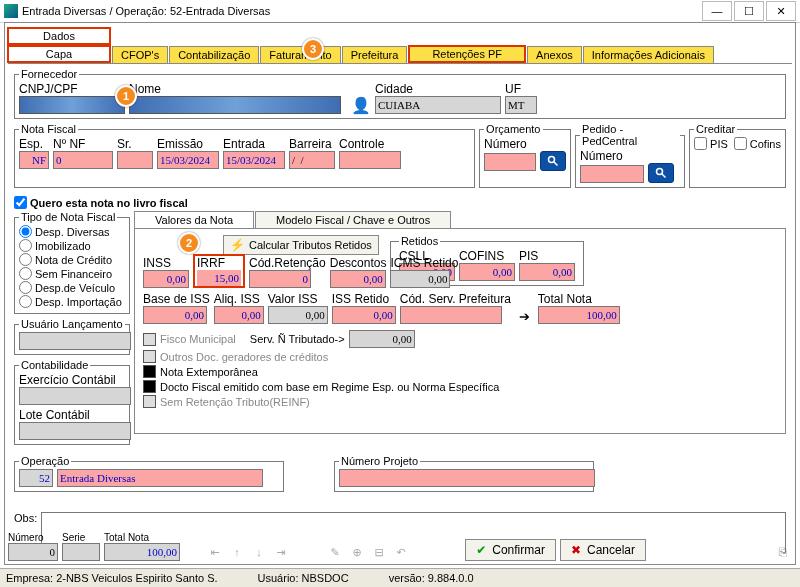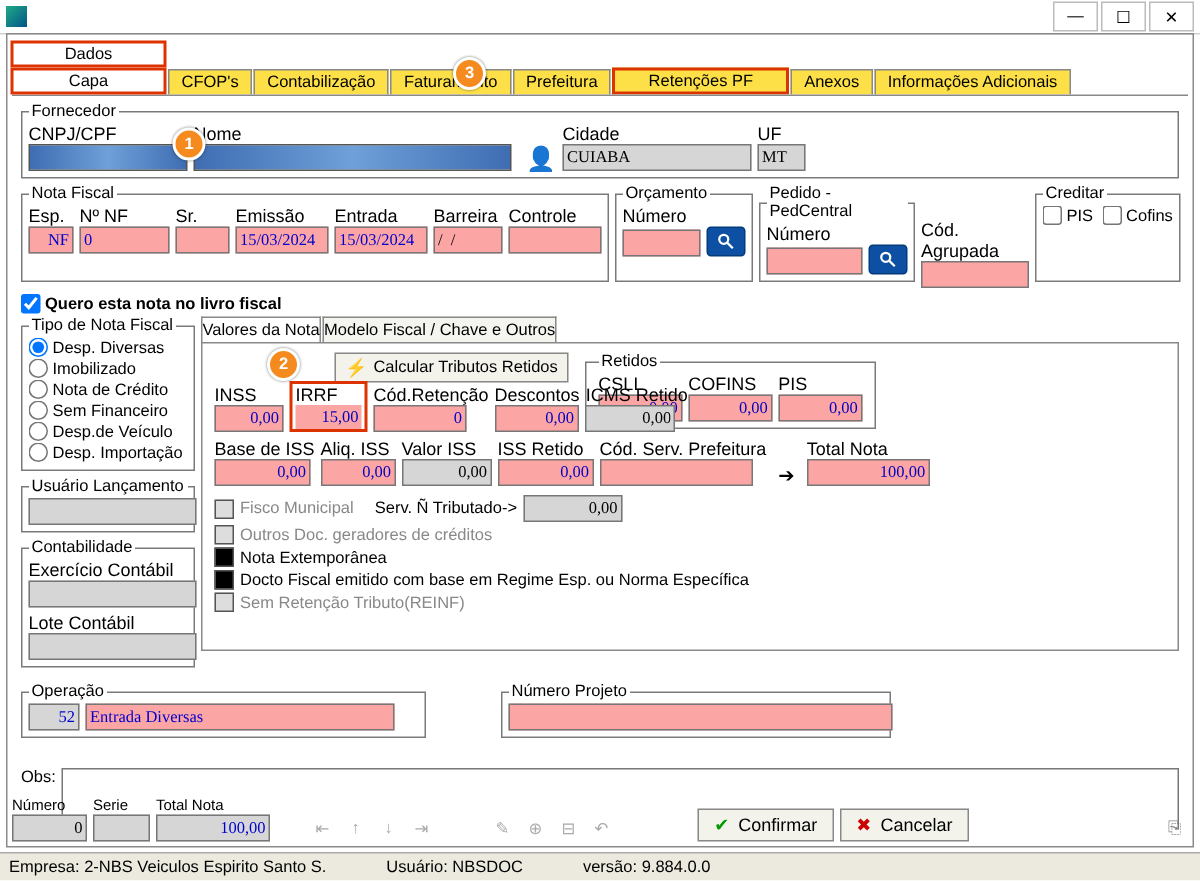--- a/index.html
+++ b/index.html
@@ -20,21 +20,21 @@
   .row{display:flex;gap:4px;align-items:flex-end}
   .col{display:flex;flex-direction:column}
   label.f{font-size:12px;color:#000}
   input[type=text],.txbox{height:16px;border:1px solid #777;background:#fca5a5;padding:0 2px;font:11px Tahoma}
   input[readonly],.txbox.ro{background:#d6d6d6}
   .blurbox{background:linear-gradient(90deg,#3f6db3,#6fa0d8 50%,#3f6db3);border:1px solid #555;height:16px;display:inline-block}
   .btn-search{width:24px;height:18px;background:#0d4fa3;border:1px solid #033a7a;display:flex;align-items:center;justify-content:center;color:#fff;border-radius:3px}
   .radio,.check{display:flex;align-items:center;gap:3px;font-size:11px;margin-bottom:1px}
   .radio input,.check input{margin:0}
   .sub-tabs{display:flex;font-size:11px}
-  .sub-tab{border:1px solid #888;border-bottom:none;background:#f5f5f0;padding:2px 0;margin-right:1px}
+  .sub-tab{border:1px solid #888;border-bottom:none;background:#f5f5f0;padding:2px 20px;margin-right:1px}
   .sub-tab.sel{background:#fff}
   .valnum{color:#0000c0;text-align:right}
   .val0{text-align:right}
   .calcbtn{border:1px solid #888;background:#f3f3ec;padding:2px 6px;display:inline-flex;align-items:center;gap:4px;font-size:11px}
   .lightning{color:#c9a400;font-size:12px}
   fieldset.retidos{display:inline-block;vertical-align:top;margin-left:8px;padding:2px 8px 4px 8px}
   .arrow{font-size:13px}
   .checklist div{display:flex;align-items:center;gap:4px;font-size:11px;margin:2px 0}
   .cbmark{display:inline-block;width:11px;height:11px;border:1px solid #555;background:#fff}
   .cbmark.gray{background:#ddd}
@@ -44,20 +44,21 @@
   .iconbtn{width:18px;height:18px;display:inline-flex;align-items:center;justify-content:center;color:#aaa}
   .bigbtn{border:1px solid #888;background:#f3f3ec;padding:3px 10px;display:inline-flex;align-items:center;gap:6px;font-size:12px}
   .status{position:absolute;bottom:0;left:0;right:0;height:18px;background:#eceadf;border-top:1px solid #aaa;display:flex;align-items:center;font-size:11px;padding:0 6px;gap:40px}
   .callout{position:absolute;width:18px;height:18px;border-radius:50%;background:#f58a1f;border:2px solid #fff;box-shadow:0 0 2px #0008;color:#fff;font-weight:bold;font-size:11px;display:flex;align-items:center;justify-content:center;pointer-events:none}
 </style>
 </head>
 <body>
 
 <div class="titlebar">
   <span class="icon"></span>
+  <span class="title">Entrada Diversas / Operação: 52-Entrada Diversas</span>
   <div class="wbtns">
     <div class="wbtn">—</div>
     <div class="wbtn">☐</div>
     <div class="wbtn">✕</div>
   </div>
 </div>
 
 <div class="outer">
 
   <div class="tabstrip" style="margin-top:4px">
@@ -156,24 +157,20 @@
         <div class="row">
             <input type="text" style="width: 58px;">
             <div class="btn-search">
               <svg width="12" height="12" viewBox="0 0 16 16">
                 <circle cx="6" cy="6" r="4" fill="none" stroke="#fff" stroke-width="2"></circle>
                 <line x1="9" y1="9" x2="14" y2="14" stroke="#fff" stroke-width="2"></line>
               </svg>
             </div>
           </div>
       </fieldset>
-      <div class="col" style="justify-content:flex-end">
-          <label class="f">Cód. Agrupada</label>
-          <input type="text" style="width: 66px;">
-        </div>
       <fieldset style="width:86px">
         <legend>Creditar</legend>
         <div class="row" style="gap:6px">
           <label class="check">
               <input type="checkbox" style="">
               <span>PIS</span>
             </label>
           <label class="check">
               <input type="checkbox" style="">
               <span>Cofins</span>

